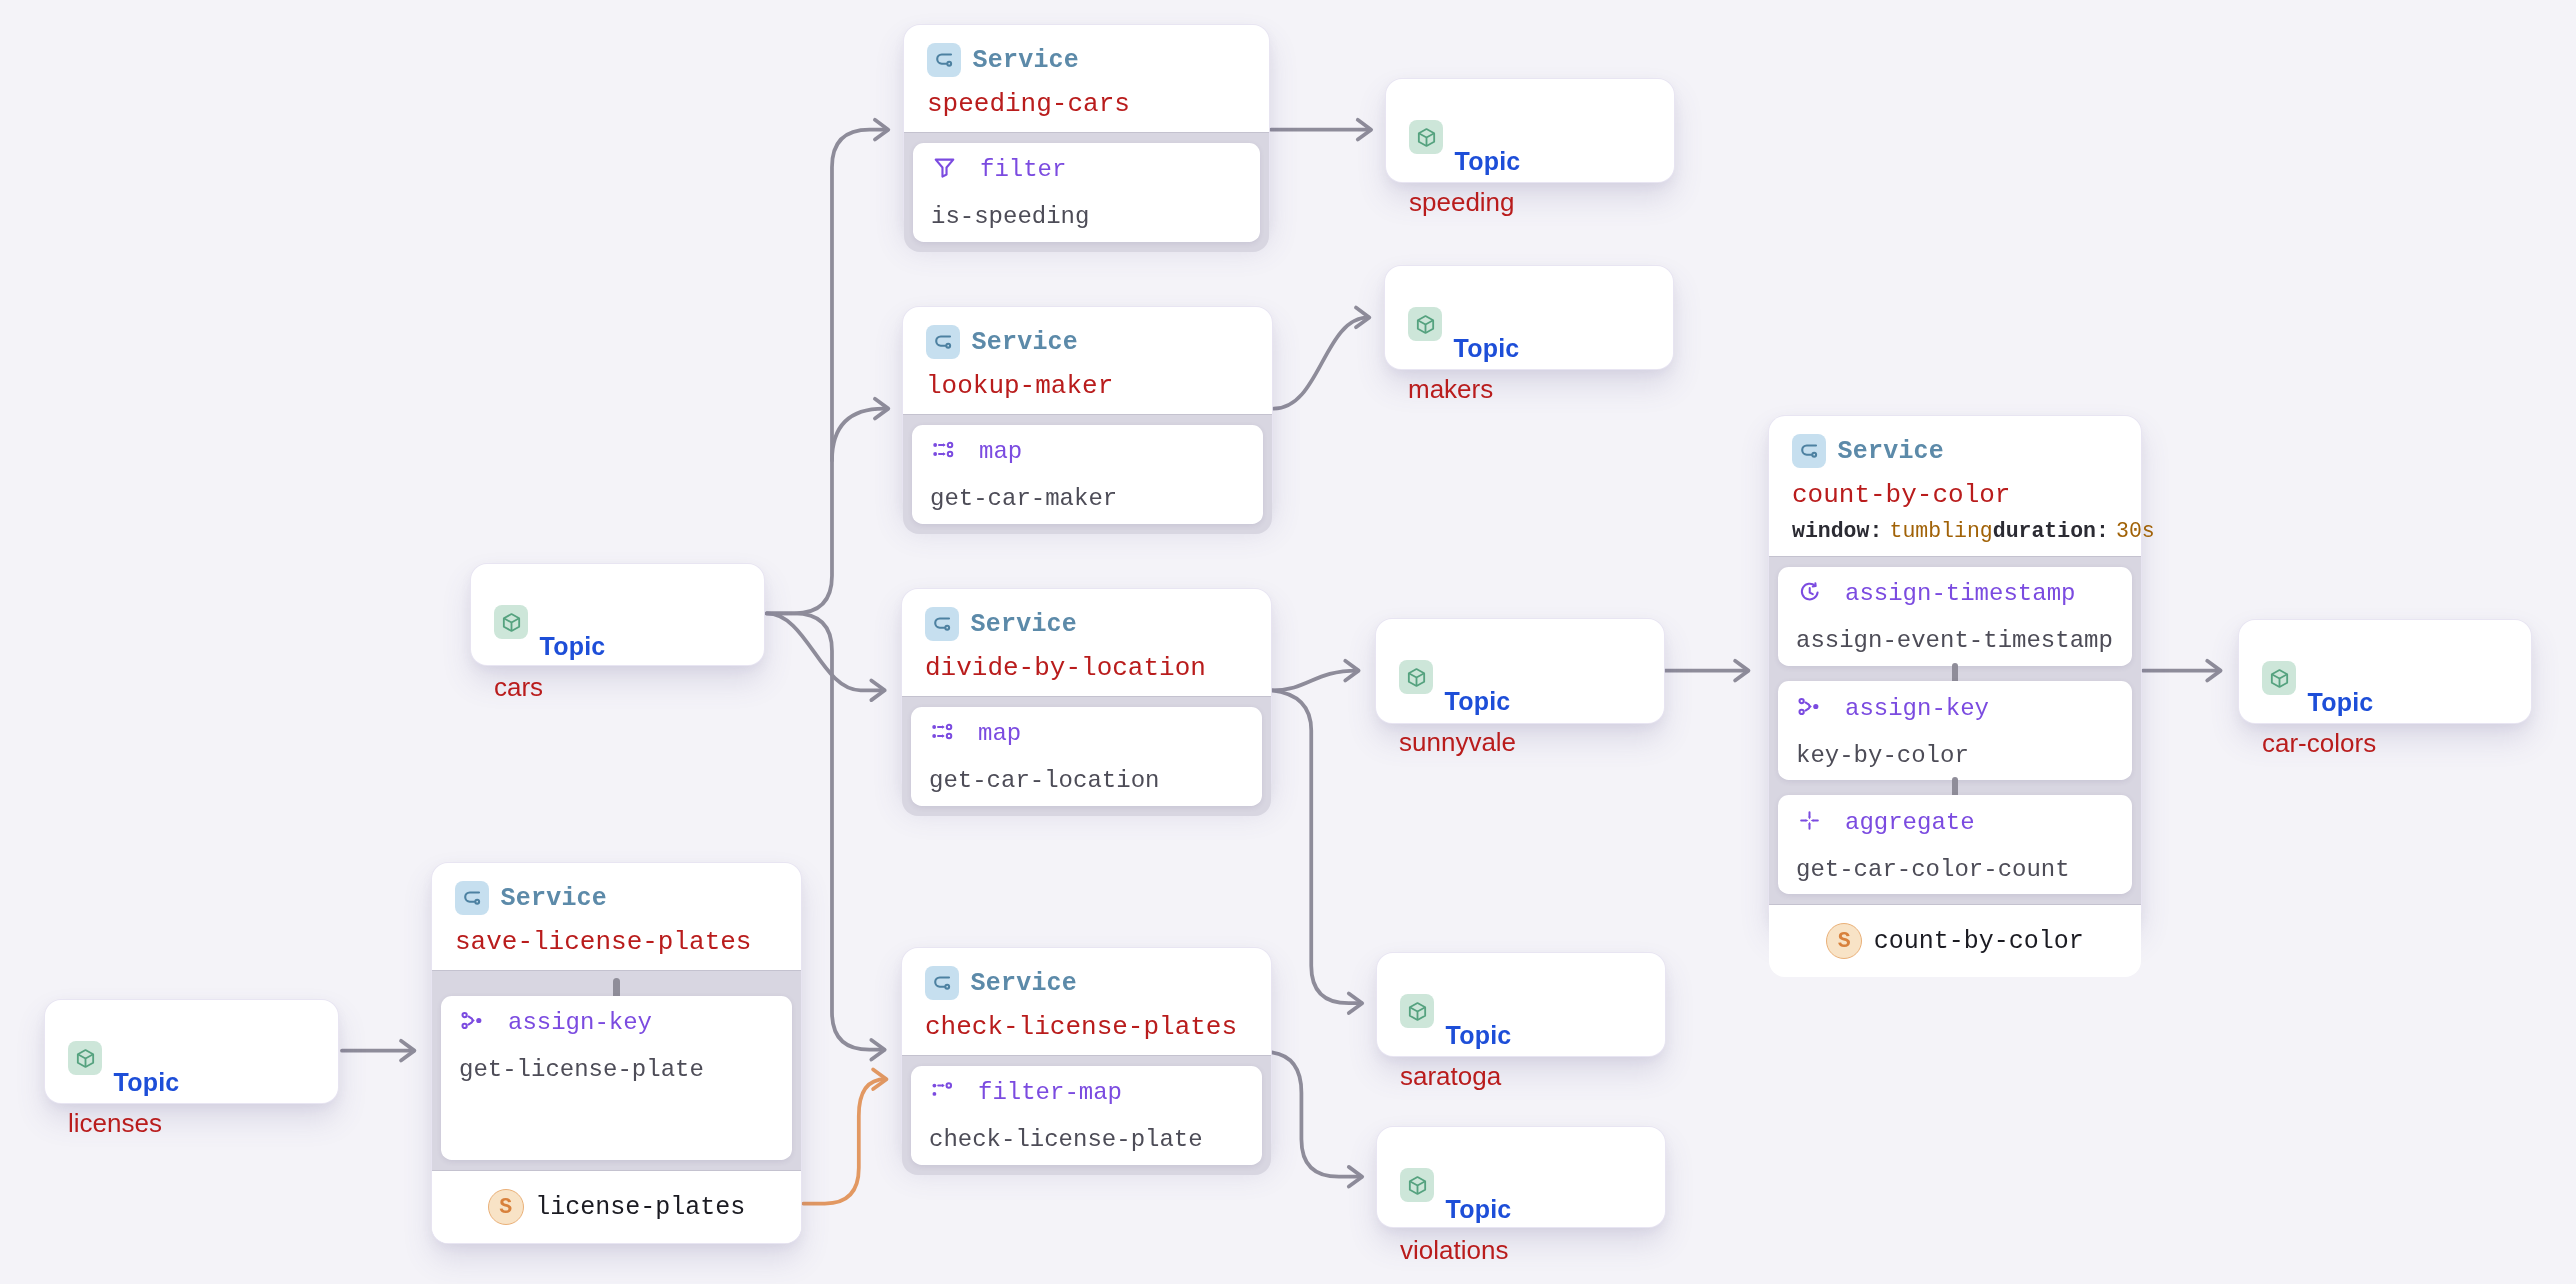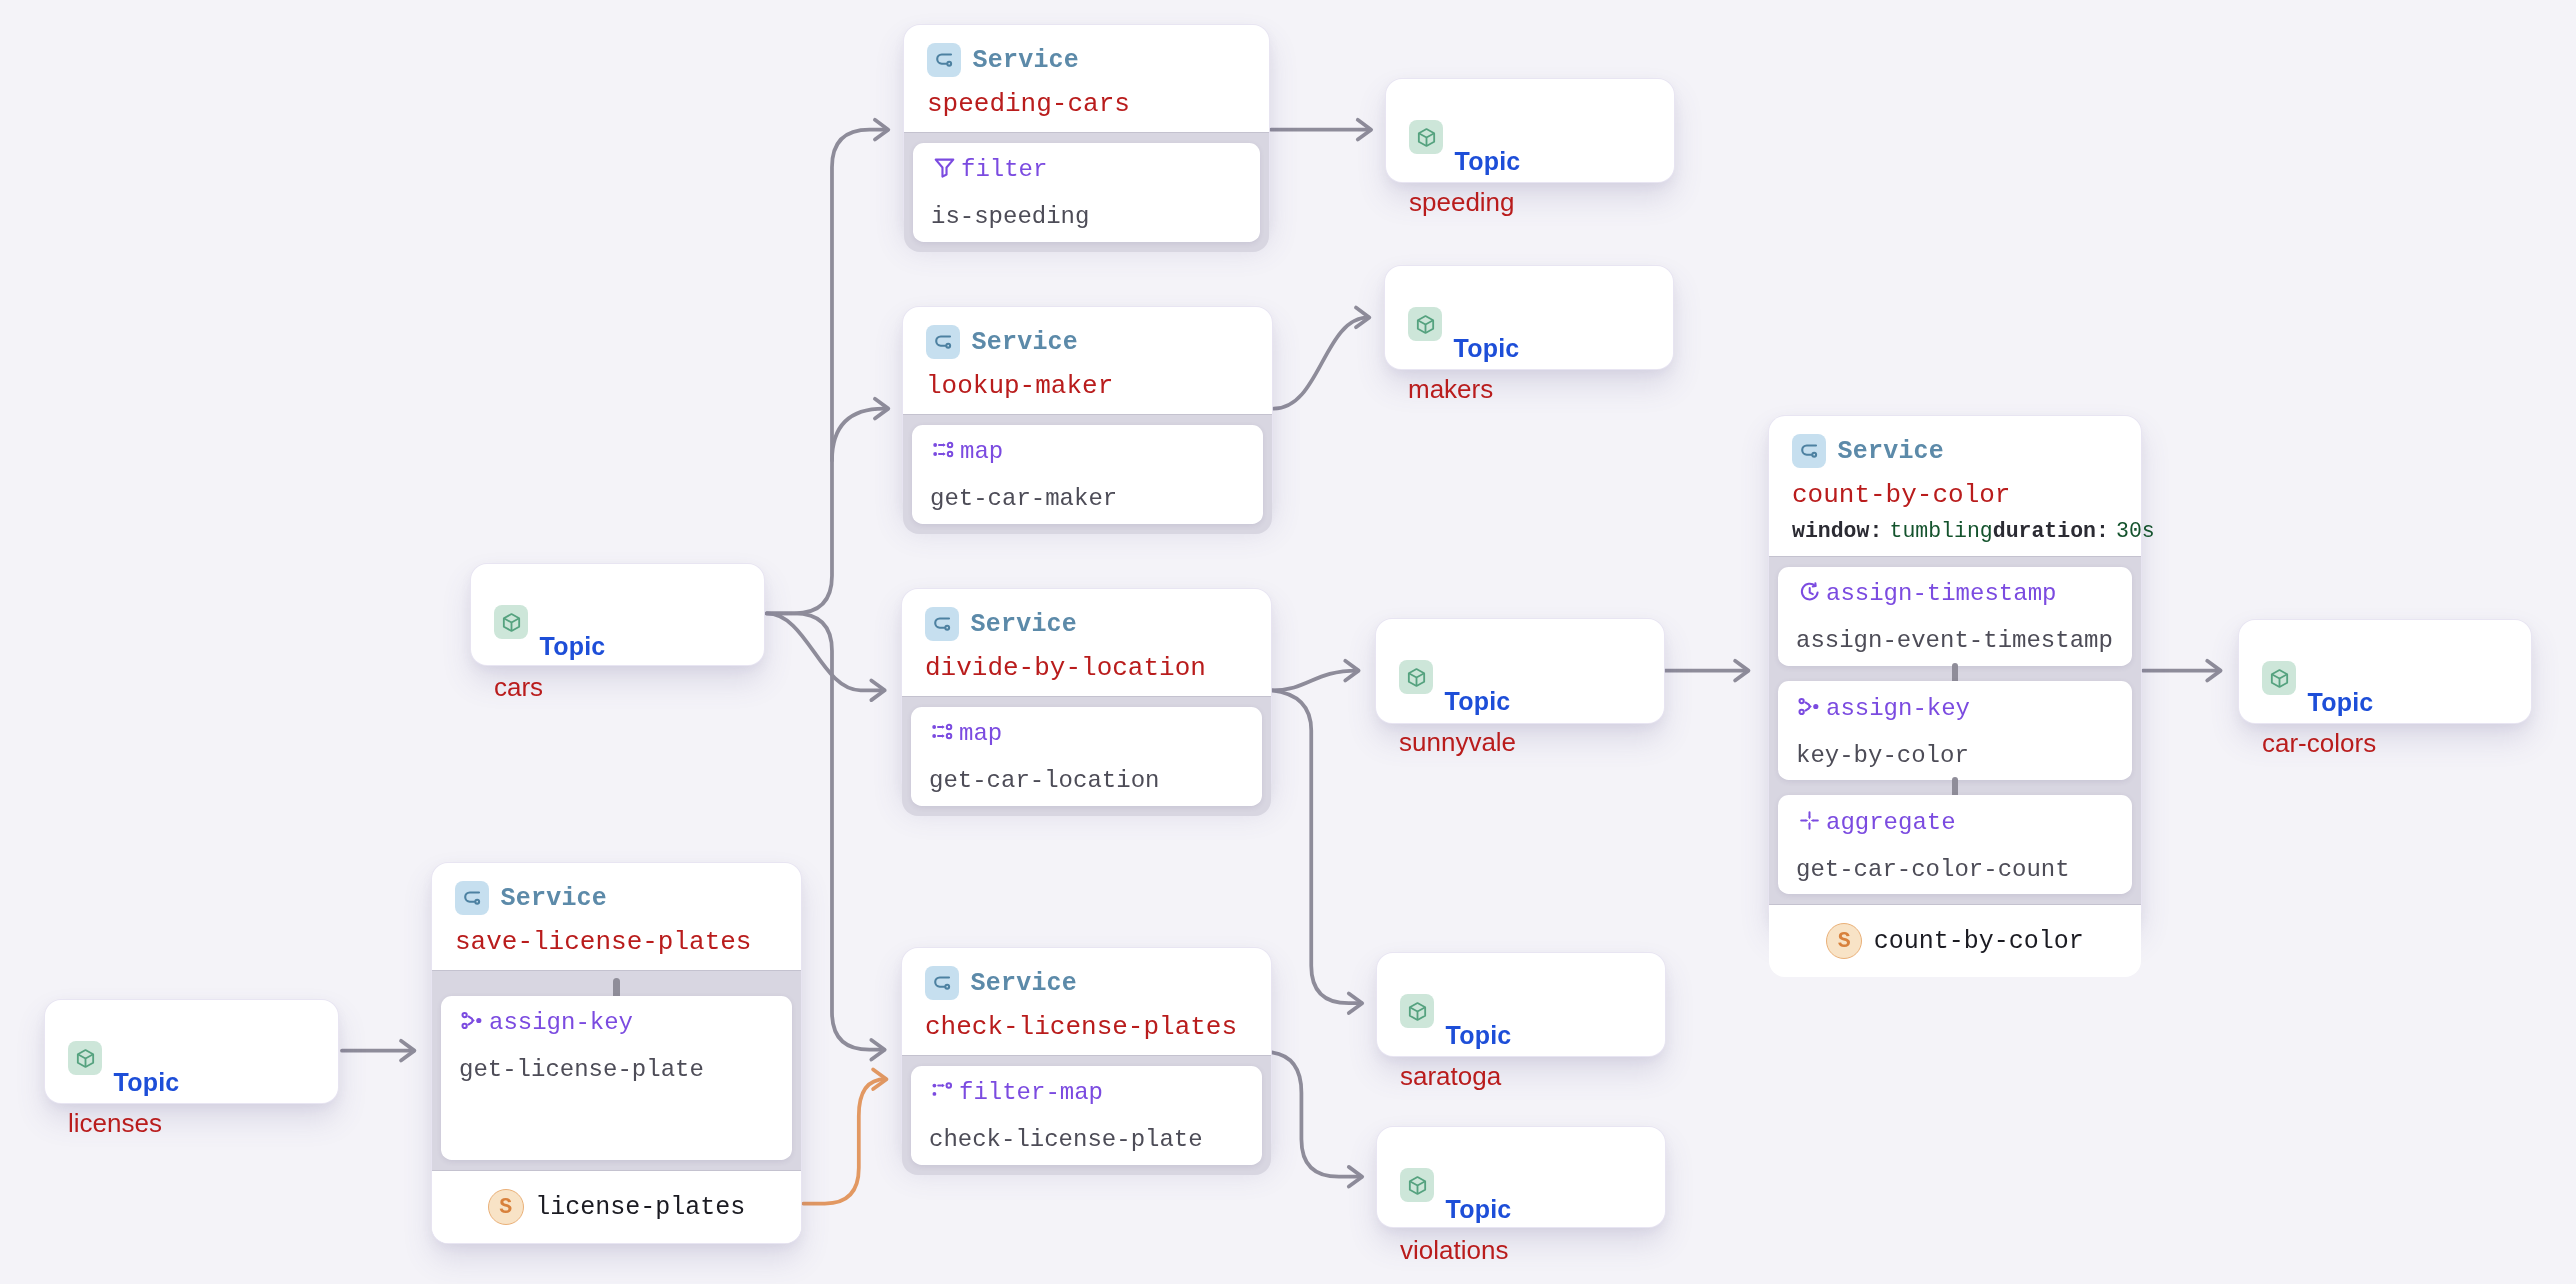--- a/index.html
+++ b/index.html
@@ -31,34 +31,34 @@
 
   
   .topic-node { padding:19.7px 23px; }
 
   
   .service-node { display:flex; flex-direction:column;font-family:Liberation Mono, monospace; }
   .svc-head { flex:none; padding:18px 23px 13.4px 23px; }
   .meta-row { display:flex; justify-content:space-between; margin-top:9px; font-size:21.5px; padding-right:1.8px; }
   .meta-item { white-space:nowrap; }
   .meta-key { font-weight:700; color:#2b2b33; }
-  .meta-val { font-weight:500; color:#14532d; margin-left:7.2px; }
+  .meta-val { font-weight:500; color:#a16207; margin-left:7.2px; }
 
   .ops {
     flex:1; background:#d8d6e1; padding:9.8px 9px;
     border-top:1.8px solid #c4c2cf;
     display:flex; flex-direction:column;
     border-radius:0 0 16px 16px;
   }
   .service-node.has-store .ops { border-radius:0; border-bottom:1.8px solid #c4c2cf; }
   .op {
     flex:1; background:#ffffff; border-radius:10.7px; padding:11.6px 18px;
     box-shadow:0 1.8px 5.4px rgba(80,70,120,.10);
   }
-  .op-head { display:flex; align-items:center; gap:3px; }
+  .op-head { display:flex; align-items:center; gap:22px; }
   .op-type { font-size:24px; font-weight:500; color:#7b4be0; }
   .op-name { font-size:24px; font-weight:400; color:#4d4c57; margin-top:18px; }
   .op-gap  { flex:none; height:15px; display:flex; align-items:center; justify-content:center; }
   .dash    { width:6.3px; height:20.6px; margin:-2.7px 0; border-radius:3.6px; background:#8f8d99; }
 
   .store-footer {
     flex:none; height:72px; background:#ffffff; border-radius:0 0 16px 16px;
     display:flex; align-items:center; justify-content:center; gap:11.6px;
     font-size:25px; font-weight:500; color:#1b1b22;
   }

